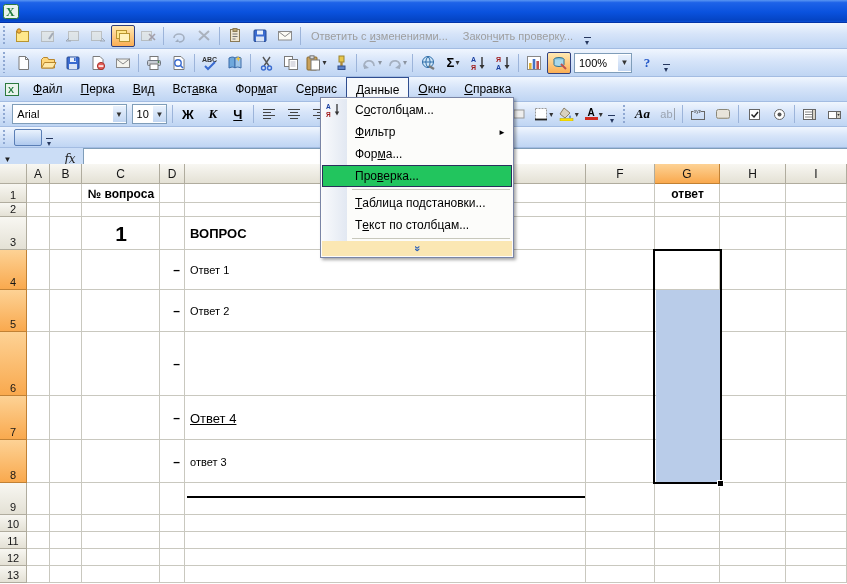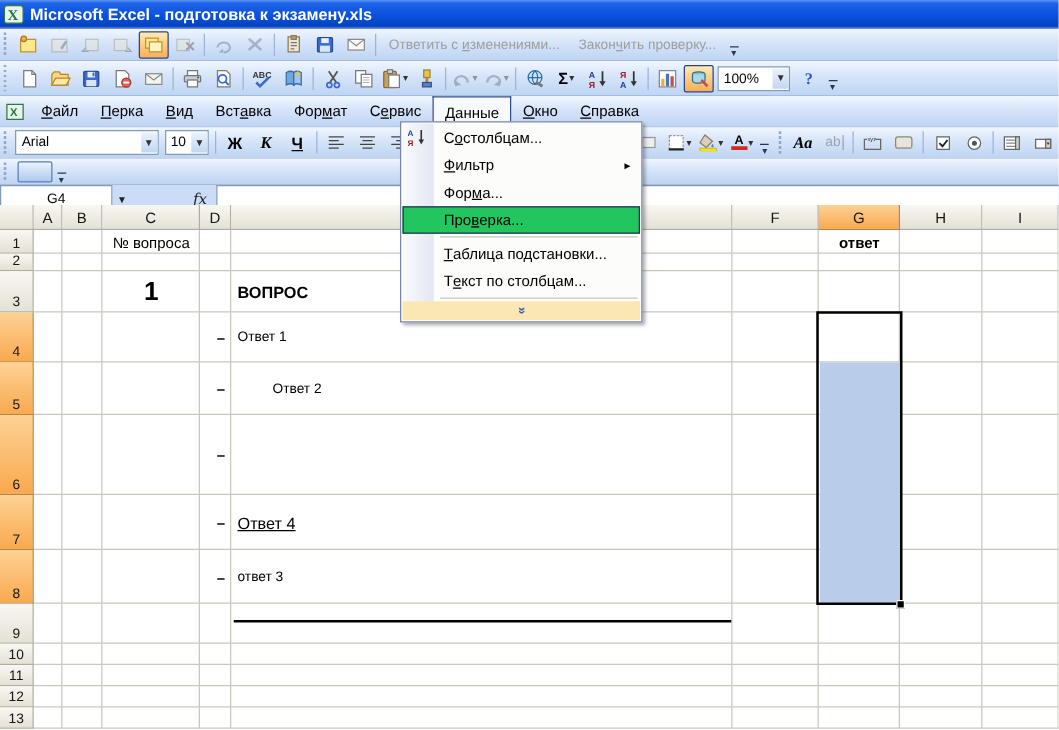--- a/index.html
+++ b/index.html
@@ -87,21 +87,20 @@
 </head>
 <body>
 
 <div class="titlebar">
   <span>
       <svg width="16" height="15">
         <rect x="0.5" y="0.5" width="15" height="14" rx="2" fill="#E9F3EC" stroke="#2C7A3F"></rect>
         <text x="3" y="12" font-size="12" font-weight="bold" fill="#217A3C" font-family="Liberation Serif,serif">X</text>
       </svg>
     </span>
-  <span>Microsoft Excel - подготовка к экзамену.xls</span>
 </div>
 
 <div class="tbrow" style="height:25px;">
   <div class="grip"></div>
   <div class="tbtn">
       <span>
         <svg width="16" height="15">
           <rect x="1.5" y="3.5" width="12" height="10" fill="#FFE88C" stroke="#B89530"></rect>
           <circle cx="4" cy="3" r="2.2" fill="#F3B23A" stroke="#A8782A"></circle>
         </svg>
@@ -646,23 +645,20 @@
     </div>
 </div>
 
 <div class="tbrow" id="minirow">
   <div class="grip"></div>
   <div class="minibtn"></div>
   <div class="tb-chevron"><span class="bar"></span>▾</div>
 </div>
 
 <div id="formulabar">
-  <div id="namebox">
-      <span>G4</span>
-    </div>
   <div class="nb-arrow">▼</div>
   <div style="width:42px;"></div>
   <div id="fxbtn">
       <span>fx</span>
     </div>
   <div id="formulafield"><span></span></div>
 </div>
 
 <div id="grid">
     <div class="col-h" style="left: 0px; top: 0px; width: 27px; height: 20px;"></div>
@@ -801,28 +797,28 @@
     <div class="cellbg" style="left: 82px; top: 402px; width: 78px; height: 17px;"></div>
     <div class="cellbg" style="left: 160px; top: 402px; width: 25px; height: 17px;"></div>
     <div class="cellbg" style="left: 185px; top: 402px; width: 401px; height: 17px;"></div>
     <div class="cellbg" style="left: 586px; top: 402px; width: 69px; height: 17px;"></div>
     <div class="cellbg" style="left: 655px; top: 402px; width: 65px; height: 17px;"></div>
     <div class="cellbg" style="left: 720px; top: 402px; width: 66px; height: 17px;"></div>
     <div class="cellbg" style="left: 786px; top: 402px; width: 61px; height: 17px;"></div>
     <div id="selfill" style="left: 656px; top: 126px; width: 64px; height: 192px; background: rgb(185, 204, 233);"></div>
     <div id="selborder" style="left: 653px; top: 85px; width: 69px; height: 235px;"></div>
     <div id="selhandle" style="left: 717px; top: 316px;"></div>
-    <div class="celltext" style="left: 82px; top: 20px; width: 78px; height: 19px; justify-content: center; padding: 0px 5px; font-size: 12px; font-weight: normal;">№ вопроса</div>
+    <div class="celltext" style="left: 82px; top: 20px; width: 78px; height: 19px; justify-content: center; padding: 0px 5px; font-size: 12px; font-weight: bold;">№ вопроса</div>
     <div class="celltext" style="left: 655px; top: 20px; width: 65px; height: 19px; justify-content: center; padding: 0px 5px; font-size: 12px; font-weight: bold;">ответ</div>
     <div class="celltext" style="left: 82px; top: 53px; width: 78px; height: 33px; justify-content: center; padding: 0px 5px; font-size: 21px; font-weight: bold;">1</div>
     <div class="celltext" style="left: 185px; top: 53px; width: 401px; height: 33px; justify-content: flex-start; padding: 0px 5px; font-size: 13px; font-weight: bold;">ВОПРОС</div>
     <div class="celltext" style="left: 160px; top: 86px; width: 25px; height: 40px; justify-content: flex-end; padding: 0px 5px; font-size: 12px; font-weight: bold;">–</div>
     <div class="celltext" style="left: 185px; top: 86px; width: 401px; height: 40px; justify-content: flex-start; padding: 0px 5px; font-size: 11px;">Ответ 1</div>
     <div class="celltext" style="left: 160px; top: 126px; width: 25px; height: 42px; justify-content: flex-end; padding: 0px 5px; font-size: 12px; font-weight: bold;">–</div>
-    <div class="celltext" style="left: 185px; top: 126px; width: 401px; height: 42px; justify-content: flex-start; padding: 0px 5px; font-size: 11px; margin-left: 28px;">Ответ 2</div>
+    <div class="celltext" style="left: 185px; top: 126px; width: 401px; height: 42px; justify-content: flex-start; padding: 0px 5px; font-size: 11px;">Ответ 2</div>
     <div class="celltext" style="left: 160px; top: 168px; width: 25px; height: 64px; justify-content: flex-end; padding: 0px 5px; font-size: 12px; font-weight: bold;">–</div>
     <div class="celltext" style="left: 160px; top: 232px; width: 25px; height: 44px; justify-content: flex-end; padding: 0px 5px; font-size: 12px; font-weight: bold;">–</div>
     <div class="celltext" style="left: 185px; top: 232px; width: 401px; height: 44px; justify-content: flex-start; padding: 0px 5px; font-size: 13px; text-decoration: underline;">Ответ 4</div>
     <div class="celltext" style="left: 160px; top: 276px; width: 25px; height: 43px; justify-content: flex-end; padding: 0px 5px; font-size: 12px; font-weight: bold;">–</div>
     <div class="celltext" style="left: 185px; top: 276px; width: 401px; height: 43px; justify-content: flex-start; padding: 0px 5px; font-size: 11px;">ответ 3</div>
     <div id="rule9" style="left: 187px; top: 332px; width: 398px;"></div>
   </div>
 
 <div id="data-menu">
   <div id="data-menu-items" style="position:relative;">

